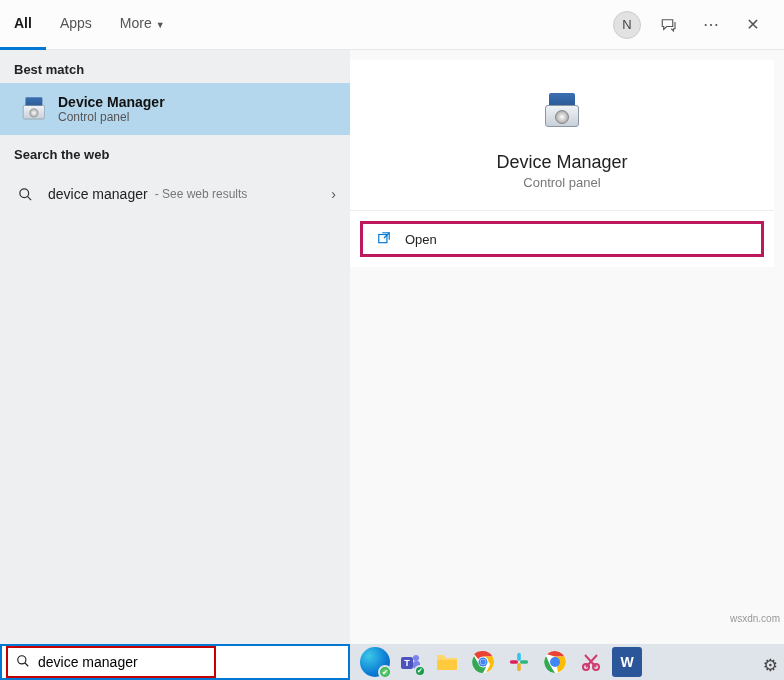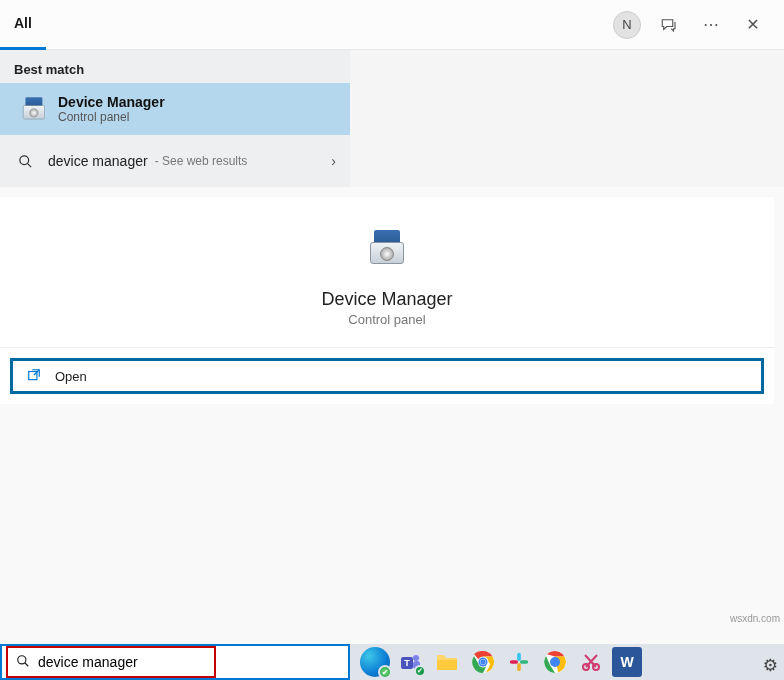--- a/index.html
+++ b/index.html
@@ -8,21 +8,21 @@
 
 .tabs { display: flex; align-items: center; height: 50px; background: #fcfcfc; border-bottom: 1px solid #e8e8e8; padding: 0 10px 0 0; }
 .tab { padding: 0 14px; height: 50px; line-height: 46px; font-size: 14px; color: #555; cursor: pointer; border-bottom: 3px solid transparent; }
 .tab.active { color: #1a1a1a; font-weight: 600; border-bottom-color: #0078d4; }
 .tab .caret { font-size: 9px; margin-left: 4px; }
 .spacer { flex: 1; }
 .right-btn { width: 34px; height: 34px; display: flex; align-items: center; justify-content: center; margin: 0 4px; color: #555; font-size: 16px; cursor: pointer; }
 .avatar { width: 28px; height: 28px; border-radius: 50%; background: #e2e2e2; color: #444; font-size: 13px; display: flex; align-items: center; justify-content: center; border: 1px solid #ccc; }
 
 
-.main { display: flex; height: 594px; flex-direction: column; }
+.main { display: flex; height: 594px; }
 .left { width: 350px; background: #edeff1; }
 .right { flex: 1; background: #f9f9f9; display: flex; flex-direction: column; align-items: stretch; }
 
 .section-label { font-size: 13px; font-weight: 600; padding: 12px 14px 6px; color: #222; }
 
 .result-row { display: flex; align-items: center; padding: 10px 14px; cursor: pointer; }
 .result-row.selected { background: #b5d7ed; }
 .result-icon { width: 32px; height: 32px; margin-right: 12px; display: flex; align-items: center; justify-content: center; font-size: 20px; color: #555; }
 .result-texts { flex: 1; }
 .result-title { font-size: 14px; font-weight: 600; color: #111; }
@@ -35,21 +35,21 @@
 
 
 .preview { background: #fff; margin: 10px 10px 0 0; padding: 24px 0 20px; display: flex; flex-direction: column; align-items: center; border-bottom: 1px solid #eee; }
 .preview-icon { width: 54px; height: 54px; display:flex; align-items:center; justify-content:center; }
 .preview-title { font-size: 18px; color: #222; margin-top: 14px; }
 .preview-sub { font-size: 13px; color: #777; margin-top: 2px; }
 
 .actions { background: #fff; margin: 0 10px 0 0; padding: 10px 10px; }
 .action-row { display: flex; align-items: center; height: 36px; padding: 0 14px; cursor: pointer; font-size: 13px; color: #222; }
 .action-row .ai { margin-right: 14px; color: #0078d4; font-size: 14px; }
-.hl { border: 3px solid #0369a1; }
+.hl { border: 3px solid #be185d; }
 
 
 .taskbar { position: absolute; bottom: 0; left: 0; right: 0; height: 36px; background: #dfe4ea; display: flex; align-items: center; }
 .searchbox-wrap { width: 350px; height: 36px; border: 2px solid #0078d4; background: #fff; display: flex; align-items: center; }
 .searchbox-inner { flex: 1; display: flex; align-items: center; height: 32px; border: 2px solid transparent; }
 .searchbox-inner.hl2 { border: 2px solid #c40000; margin-left: 4px; width: 210px; flex: none; }
 .search-icon { padding: 0 8px; color: #222; font-size: 14px; }
 .search-input { border: none; outline: none; font-size: 14px; flex: 1; height: 26px; background: transparent; }
 .task-icons { display: flex; align-items: center; gap: 6px; padding-left: 10px; flex: 1; }
 .task-item { width: 30px; height: 30px; border-radius: 4px; display: flex; align-items: center; justify-content: center; font-size: 16px; }
@@ -60,20 +60,22 @@
 .cam { position: relative; width: 44px; height: 40px; }
 .cam-body { position:absolute; width:34px; height:22px; background:linear-gradient(#eff3f6,#c8d0d8); border:1px solid #8a97a3; border-radius:3px; bottom:4px; left:5px; }
 .cam-top { position:absolute; width:26px; height:14px; background:linear-gradient(#3a6fb0,#2a5a95); border-radius:2px; top:2px; left:9px; }
 .cam-lens { position:absolute; width:14px; height:14px; border-radius:50%; background:radial-gradient(#fff,#bbb 60%,#888); border:1px solid #888; bottom:7px; left:15px; }
 </style>
 </head>
 <body>
 
 <div class="tabs">
   <div class="tab active">All</div>
+  <div class="tab">Apps</div>
+  <div class="tab"><span>More</span><span class="caret">▼</span></div>
   <div class="spacer"></div>
   <div class="right-btn">
       <div class="avatar">N</div>
     </div>
   <div class="right-btn">
     <svg width="18" height="18" viewBox="0 0 24 24" fill="none" stroke="#555" stroke-width="1.5">
         <path d="M3 5h14v9H9l-4 4v-4H3z"></path>
         <path d="M20 8v9h-2v3l-3-3"></path>
       </svg>
   </div>
@@ -94,20 +96,21 @@
             <div class="cam-top"></div>
             <div class="cam-body"></div>
             <div class="cam-lens"></div>
           </div>
       </div>
       <div class="result-texts">
         <div class="result-title">Device Manager</div>
         <div class="result-sub">Control panel</div>
       </div>
     </div>
+    <div class="section-label">Search the web</div>
     <div class="web-row">
       <span class="result-icon" style="width:22px;font-size:14px;">
         <svg width="15" height="15" viewBox="0 0 24 24" fill="none" stroke="#333" stroke-width="2">
             <circle cx="10" cy="10" r="7"></circle>
             <line x1="21" y1="21" x2="15" y2="15"></line>
           </svg>
       </span>
       <span class="web-q">device manager</span>
       <span class="web-hint">- See web results</span>
       <div class="spacer"></div>

